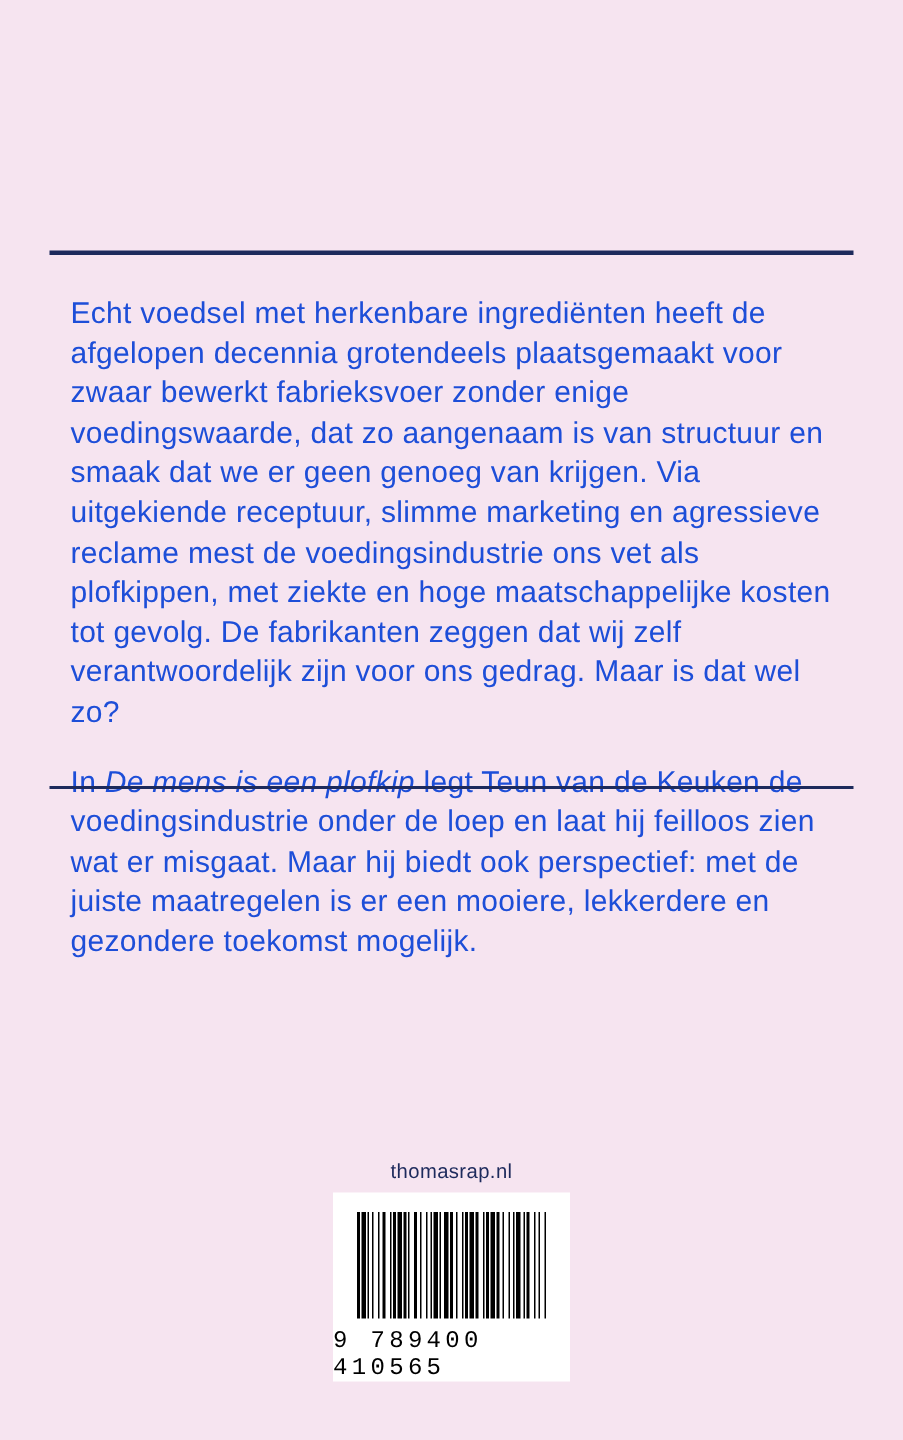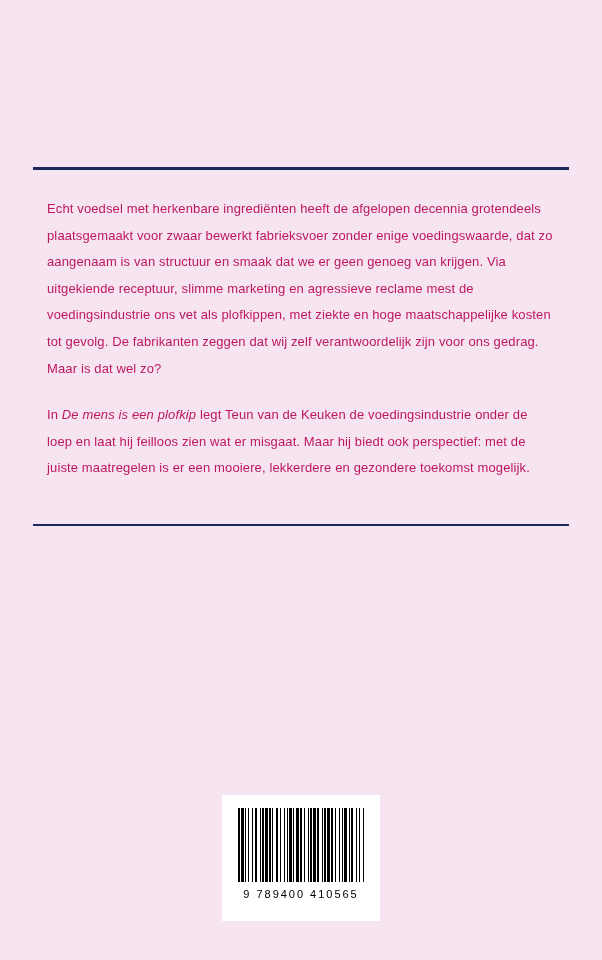--- a/index.html
+++ b/index.html
@@ -30,22 +30,22 @@
     background: #1d2a5c;
   }
   .rule-top { top: 167px; }
   .rule-bottom { top: 524px; height: 2px; }
 
   .blurb {
     position: absolute;
     left: 47px;
     top: 196px;
     width: 508px;
-    color: #be185d;
-    font-size: 13px;
+    color: #1d4ed8;
+    font-size: 20px;
     line-height: 26.6px;
     letter-spacing: 0.01em;
   }
   .blurb p {
     margin: 0 0 20px 0;
   }
   .blurb p:last-child {
     margin-bottom: 0;
   }
   .blurb em {
@@ -82,40 +82,41 @@
     align-items: stretch;
     gap: 0;
   }
   .barcode-bars span {
     display: block;
     background: #000;
     height: 100%;
   }
   .barcode-number {
     margin-top: 6px;
-    font-family: Liberation Sans, sans-serif;
-    font-size: 11px;
+    font-family: Liberation Mono, monospace;
+    font-size: 16px;
     letter-spacing: 0.18em;
     color: #000;
   }
 </style>
 </head>
 <body>
 
 <div class="back-cover">
 
   <div class="rule rule-top"></div>
 
   <div class="blurb">
     <p>Echt voedsel met herkenbare ingrediënten heeft de afgelopen decennia grotendeels plaatsgemaakt voor zwaar bewerkt fabrieksvoer zonder enige voedingswaarde, dat zo aangenaam is van structuur en smaak dat we er geen genoeg van krijgen. Via uitgekiende receptuur, slimme marketing en agressieve reclame mest de voedingsindustrie ons vet als plofkippen, met ziekte en hoge maatschappelijke kosten tot gevolg. De fabrikanten zeggen dat wij zelf verantwoordelijk zijn voor ons gedrag. Maar is dat wel zo?</p>
     <p><span>In </span><em>De mens is een plofkip</em><span> legt Teun van de Keuken de voedingsindustrie onder de loep en laat hij feilloos zien wat er misgaat. Maar hij biedt ook perspectief: met de juiste maatregelen is er een mooiere, lekkerdere en gezondere toekomst mogelijk.</span></p>
   </div>
 
   <div class="rule rule-bottom"></div>
 
+  <div class="site">thomasrap.nl</div>
 
   <div class="barcode-box">
     <div class="barcode-bars" id="barcode-bars">
         <span style="width: 2px; background: rgb(0, 0, 0);"></span>
         <span style="width: 1px; background: transparent;"></span>
         <span style="width: 3px; background: rgb(0, 0, 0);"></span>
         <span style="width: 1px; background: transparent;"></span>
         <span style="width: 1px; background: rgb(0, 0, 0);"></span>
         <span style="width: 2px; background: transparent;"></span>
         <span style="width: 1px; background: rgb(0, 0, 0);"></span>

